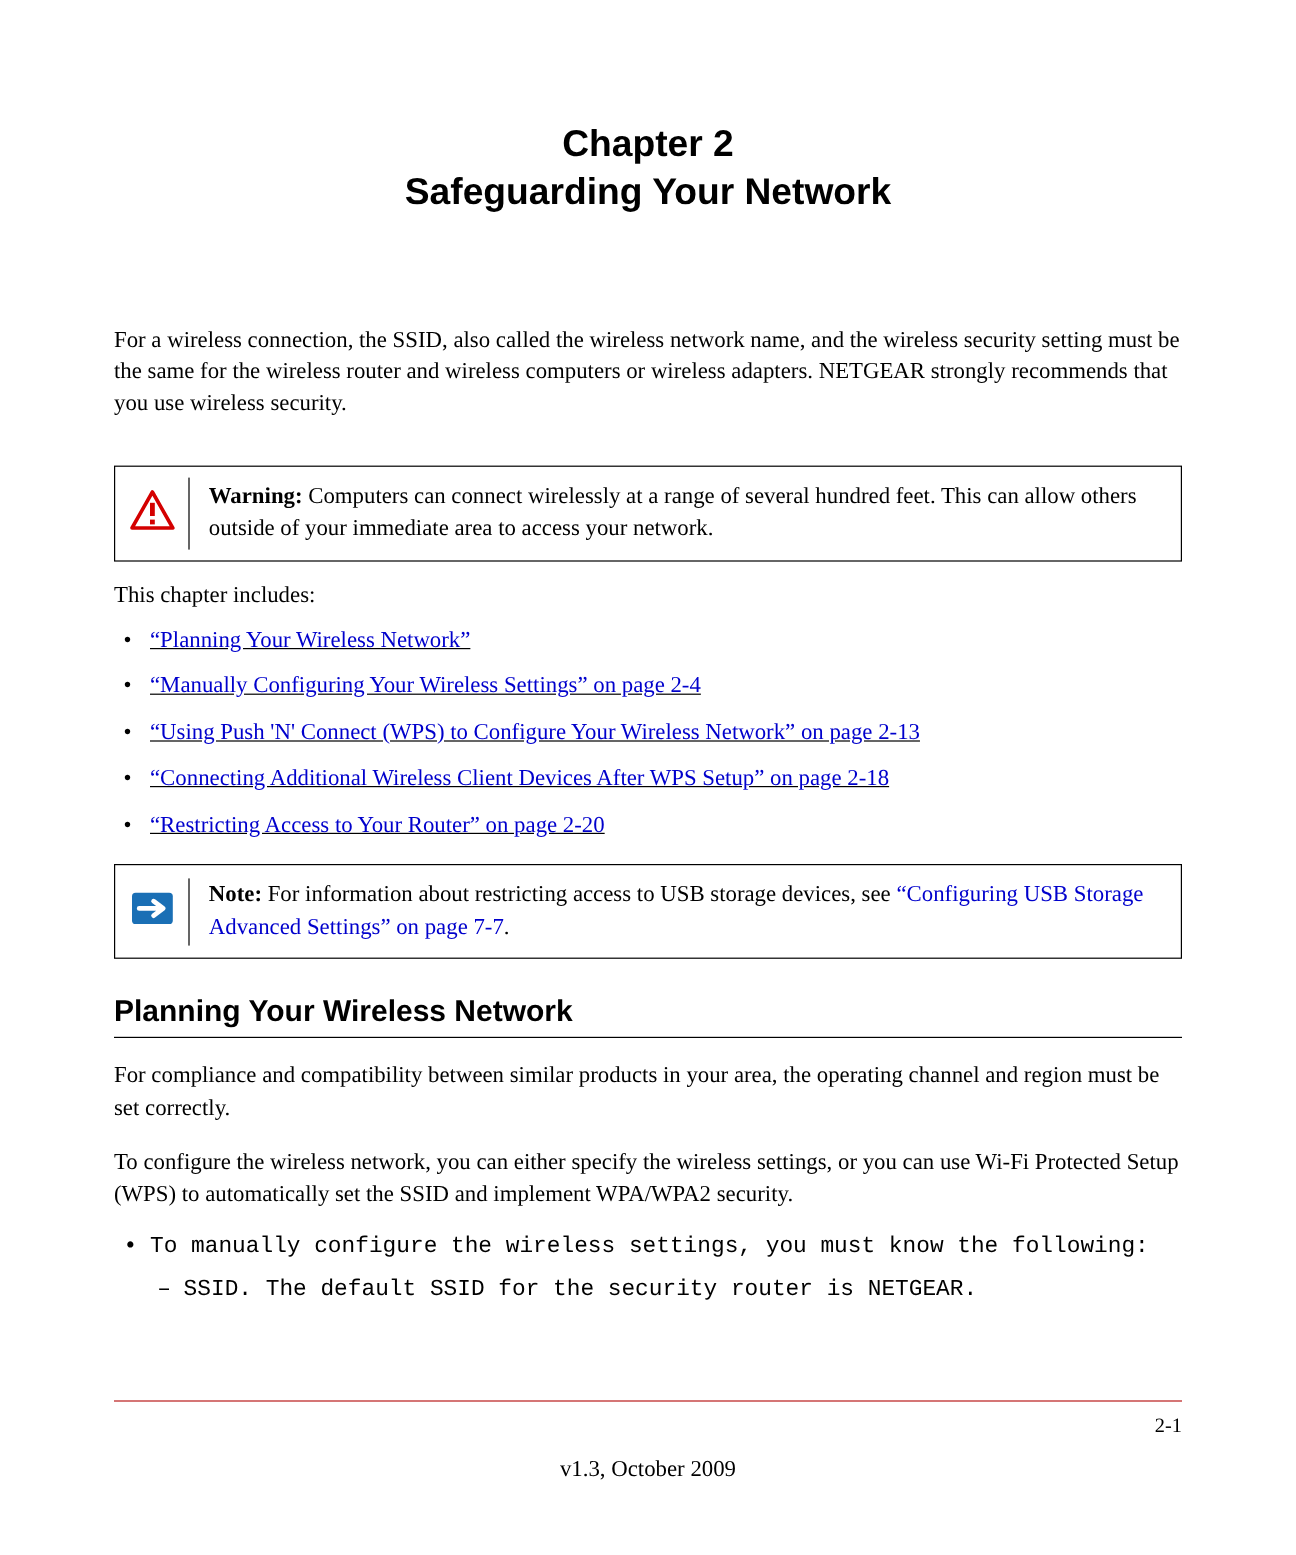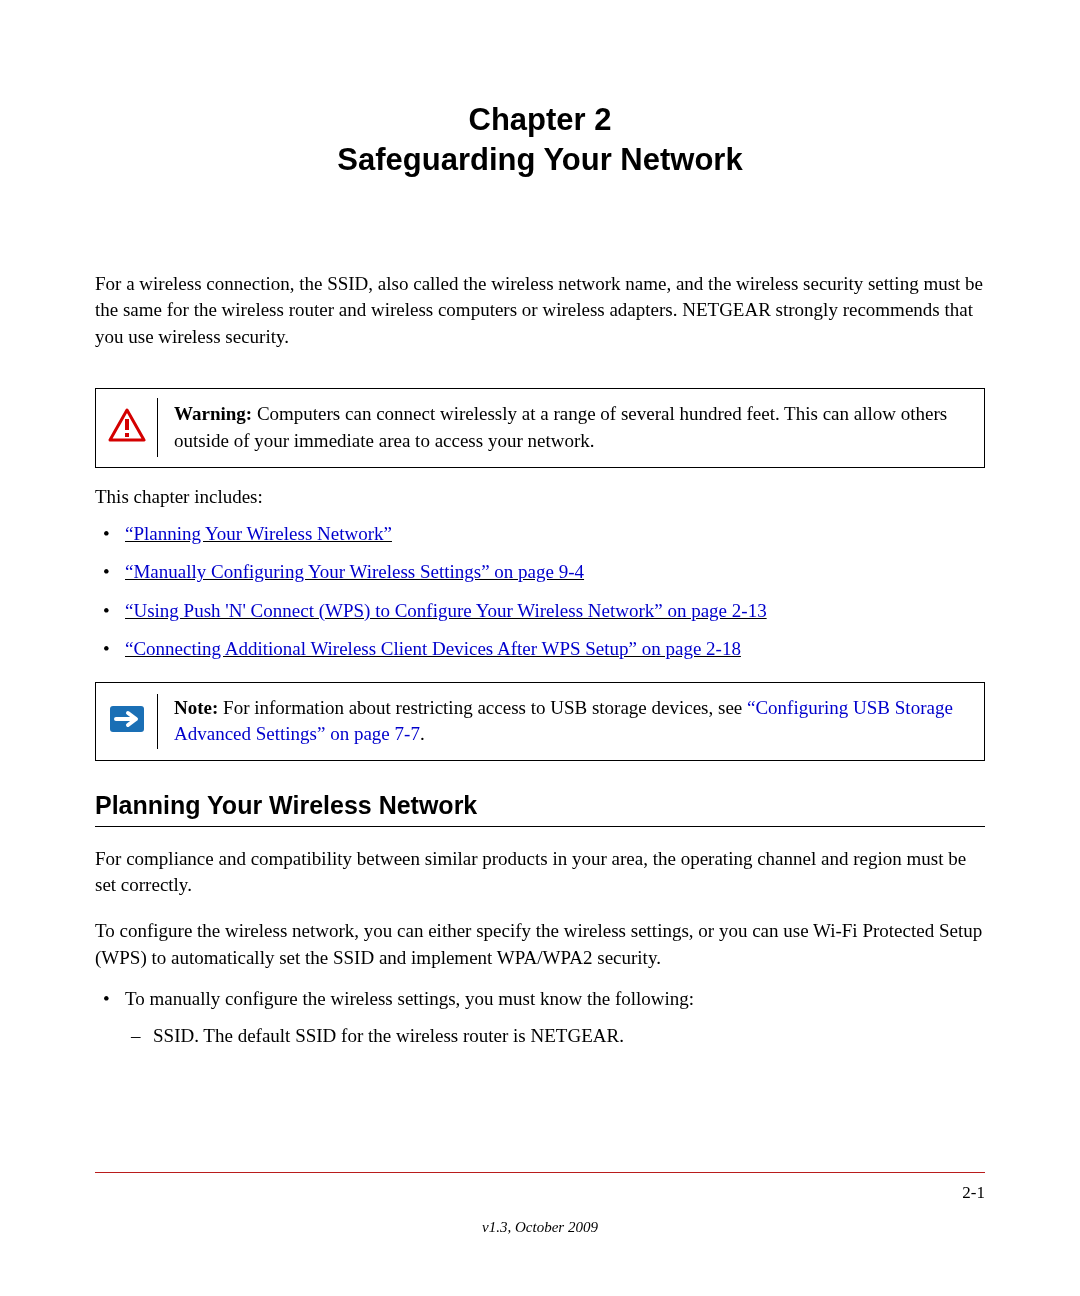--- a/index.html
+++ b/index.html
@@ -93,20 +93,21 @@
   ul.body-list {
     list-style: none;
     padding: 0;
     margin: 0;
   }
   ul.body-list > li {
     padding-left: 30px;
     position: relative;
     line-height: 1.5;
     margin-bottom: 8px;
+    font-family: Liberation Mono, monospace;
   }
   ul.body-list > li::before {
     content: "•";
     position: absolute;
     left: 8px;
     top: 0;
   }
   ul.sub-list {
     list-style: none;
     padding: 0;
@@ -128,22 +129,21 @@
     bottom: 60px;
     left: 95px;
     right: 95px;
     border-top: 1px solid #b91c1c;
     padding-top: 10px;
     text-align: right;
     font-size: 17px;
   }
   .footer-version {
     text-align: center;
-    font-style: italic;
-    font-size: 15px;
+    font-size: 19px;
     margin-top: 16px;
   }
   .note-link {
     color: #0000cc;
   }
   .bold {
     font-weight: bold;
   }
 </style>
 </head>
@@ -170,23 +170,24 @@
     </div>
     <div class="callout-text-cell">
       <span class="bold">Warning:</span><span> Computers can connect wirelessly at a range of several hundred feet. This can allow others outside of your immediate area to access your network.</span>
     </div>
   </div>
 
   <p class="chapter-includes">This chapter includes:</p>
 
   <ul class="toc-list">
     <li><a class="xref">“Planning Your Wireless Network”</a></li>
-    <li><a class="xref">“Manually Configuring Your Wireless Settings” on page 9-4</a></li>
+    <li><a class="xref">“Manually Configuring Your Wireless Settings” on page 2-4</a></li>
     <li><a class="xref">“Using Push 'N' Connect (WPS) to Configure Your Wireless Network” on page 2-13</a></li>
     <li><a class="xref">“Connecting Additional Wireless Client Devices After WPS Setup” on page 2-18</a></li>
+    <li><a class="xref">“Restricting Access to Your Router” on page 2-20</a></li>
   </ul>
 
   <div class="callout-box">
     <div class="callout-icon-cell">
       <span>
         <svg width="38" height="30" viewBox="0 0 38 30">
           <rect x="2" y="2" width="34" height="26" rx="3" fill="#1a6fb5"></rect>
           <path d="M 8 15 L 24 15 M 20 9 L 28 15 L 20 21" fill="none" stroke="#fff" stroke-width="4" stroke-linecap="round" stroke-linejoin="round"></path>
         </svg>
       </span>
@@ -198,21 +199,21 @@
 
   <div class="section-heading">Planning Your Wireless Network</div>
 
   <p class="body-para">For compliance and compatibility between similar products in your area, the operating channel and region must be set correctly.</p>
   <p class="body-para">To configure the wireless network, you can either specify the wireless settings, or you can use Wi-Fi Protected Setup (WPS) to automatically set the SSID and implement WPA/WPA2 security.</p>
 
   <ul class="body-list">
     <li>
       <span>To manually configure the wireless settings, you must know the following:</span>
       <ul class="sub-list">
-        <li>SSID. The default SSID for the wireless router is NETGEAR.</li>
+        <li>SSID. The default SSID for the security router is NETGEAR.</li>
       </ul>
     </li>
   </ul>
 
 </div>
 
 <div class="footer">
   <span>2-1</span>
   <div class="footer-version">v1.3, October 2009</div>
 </div>

